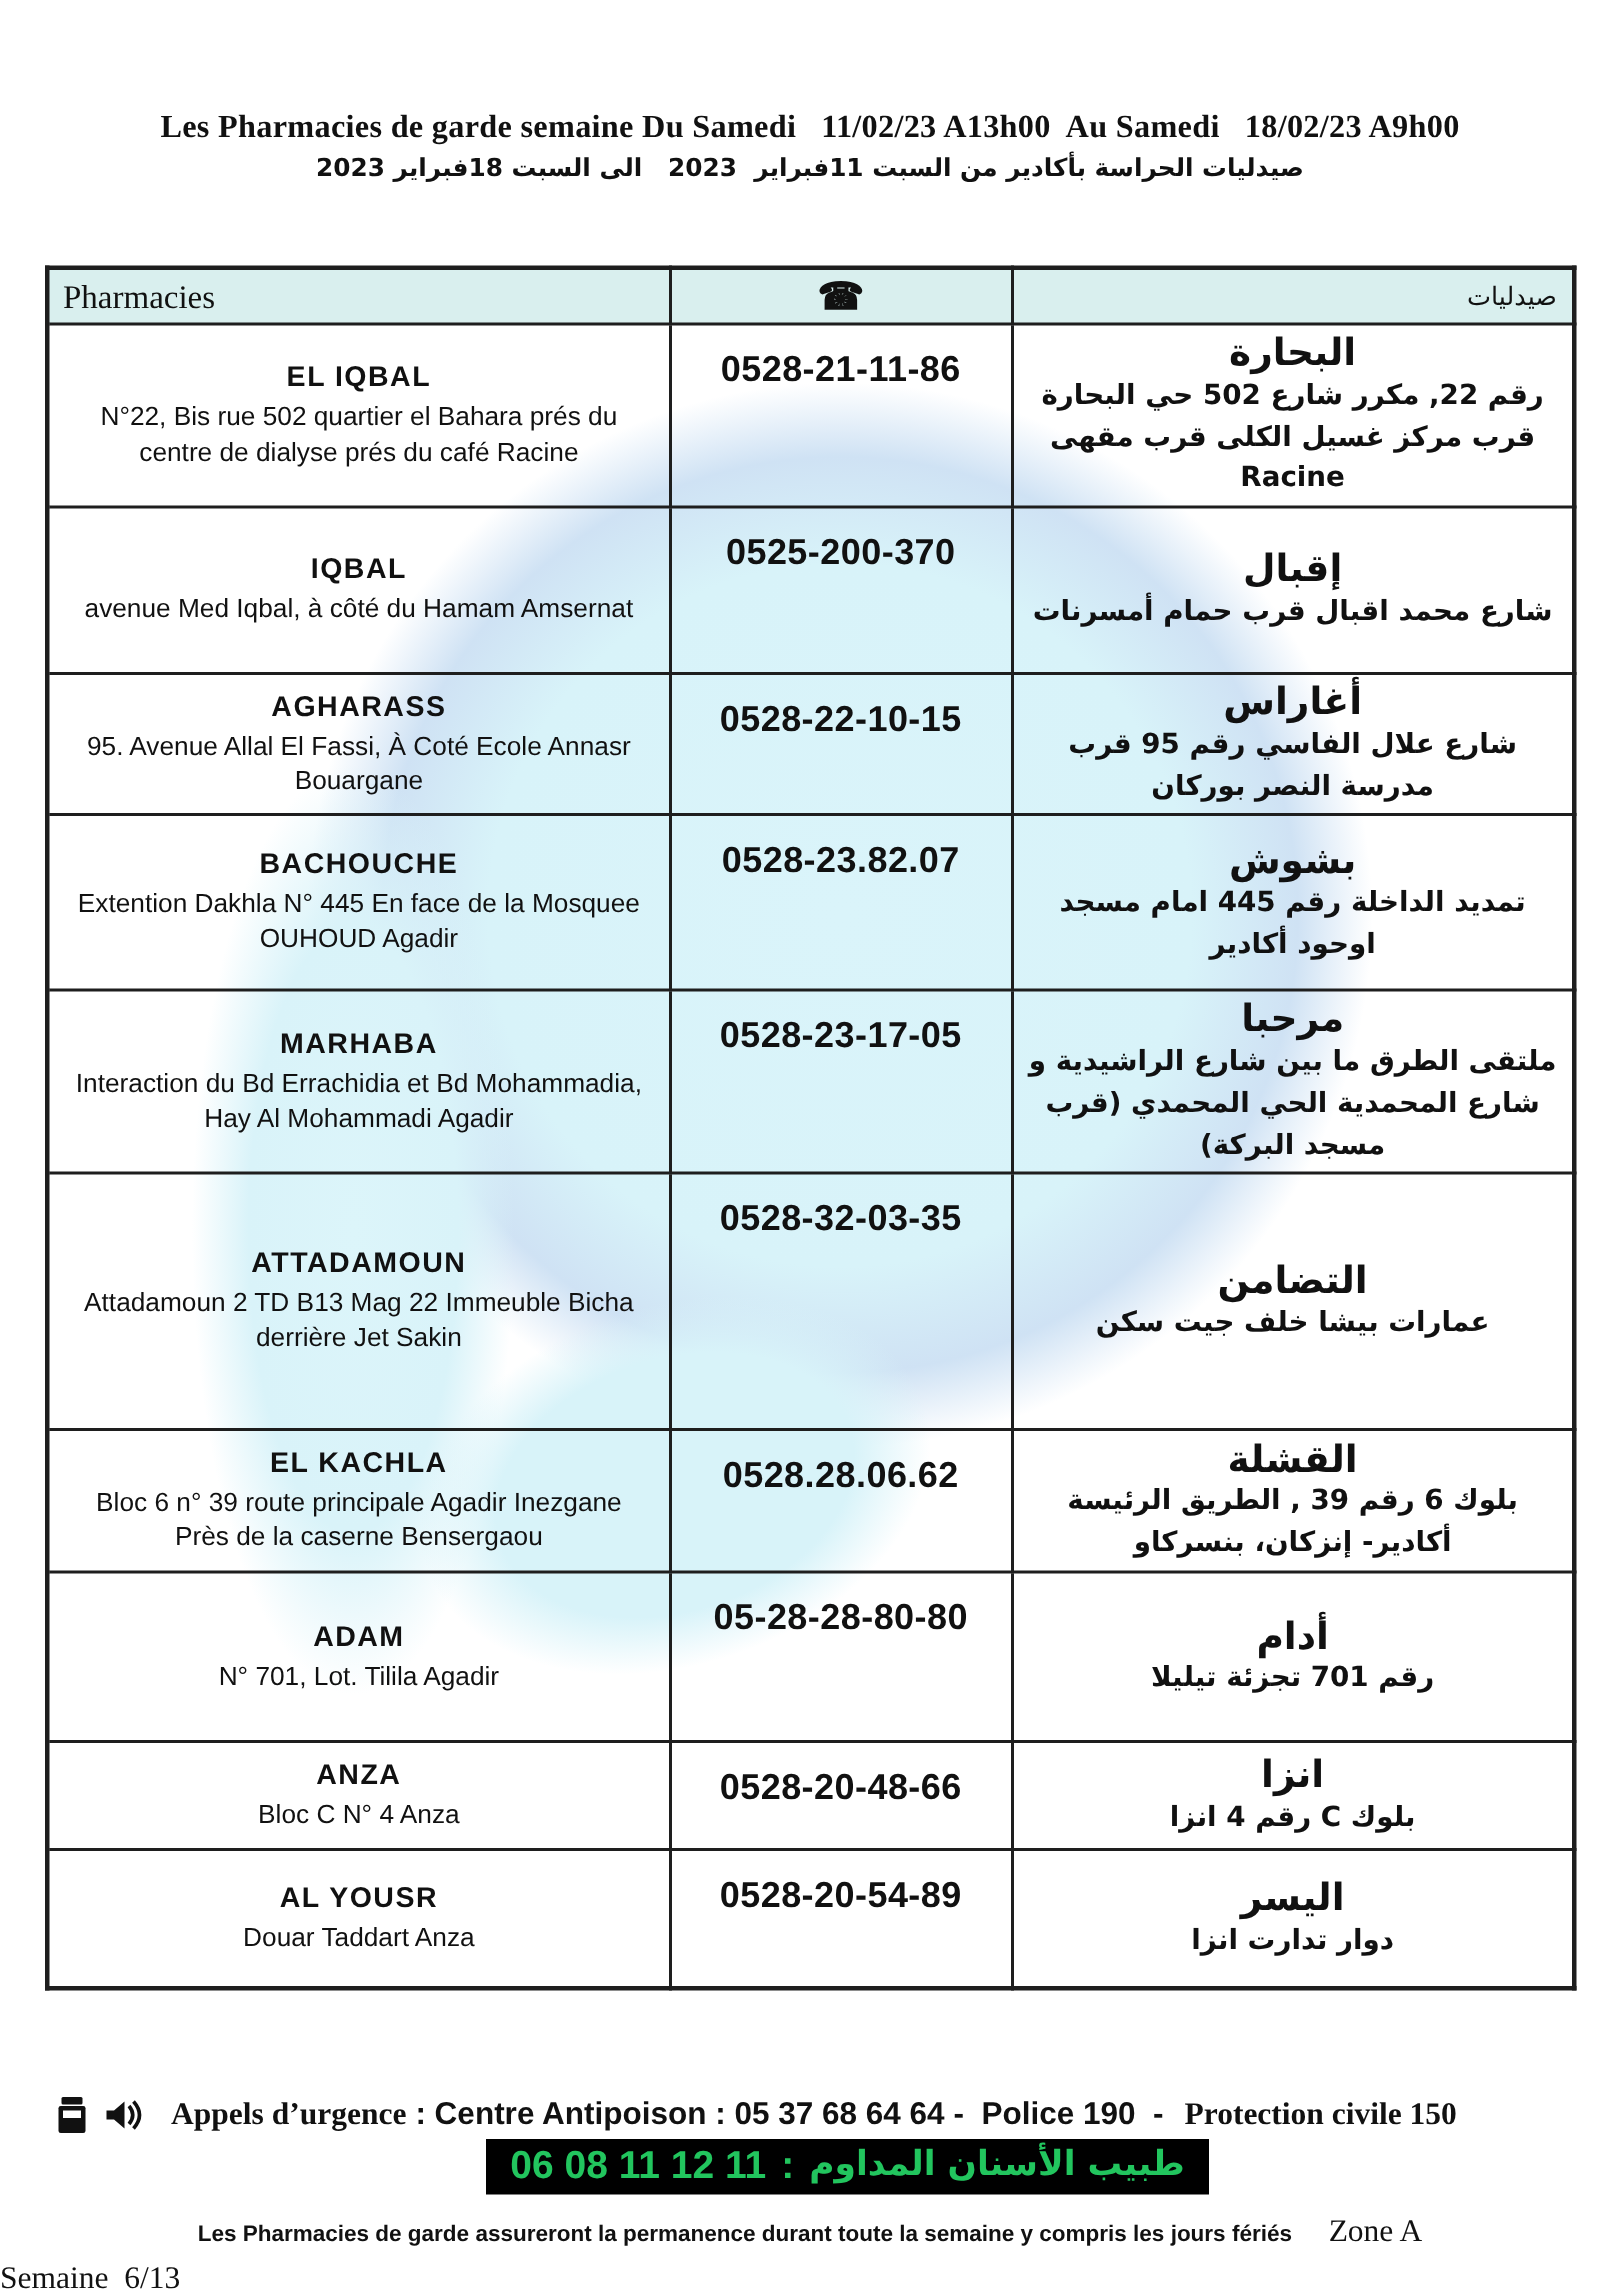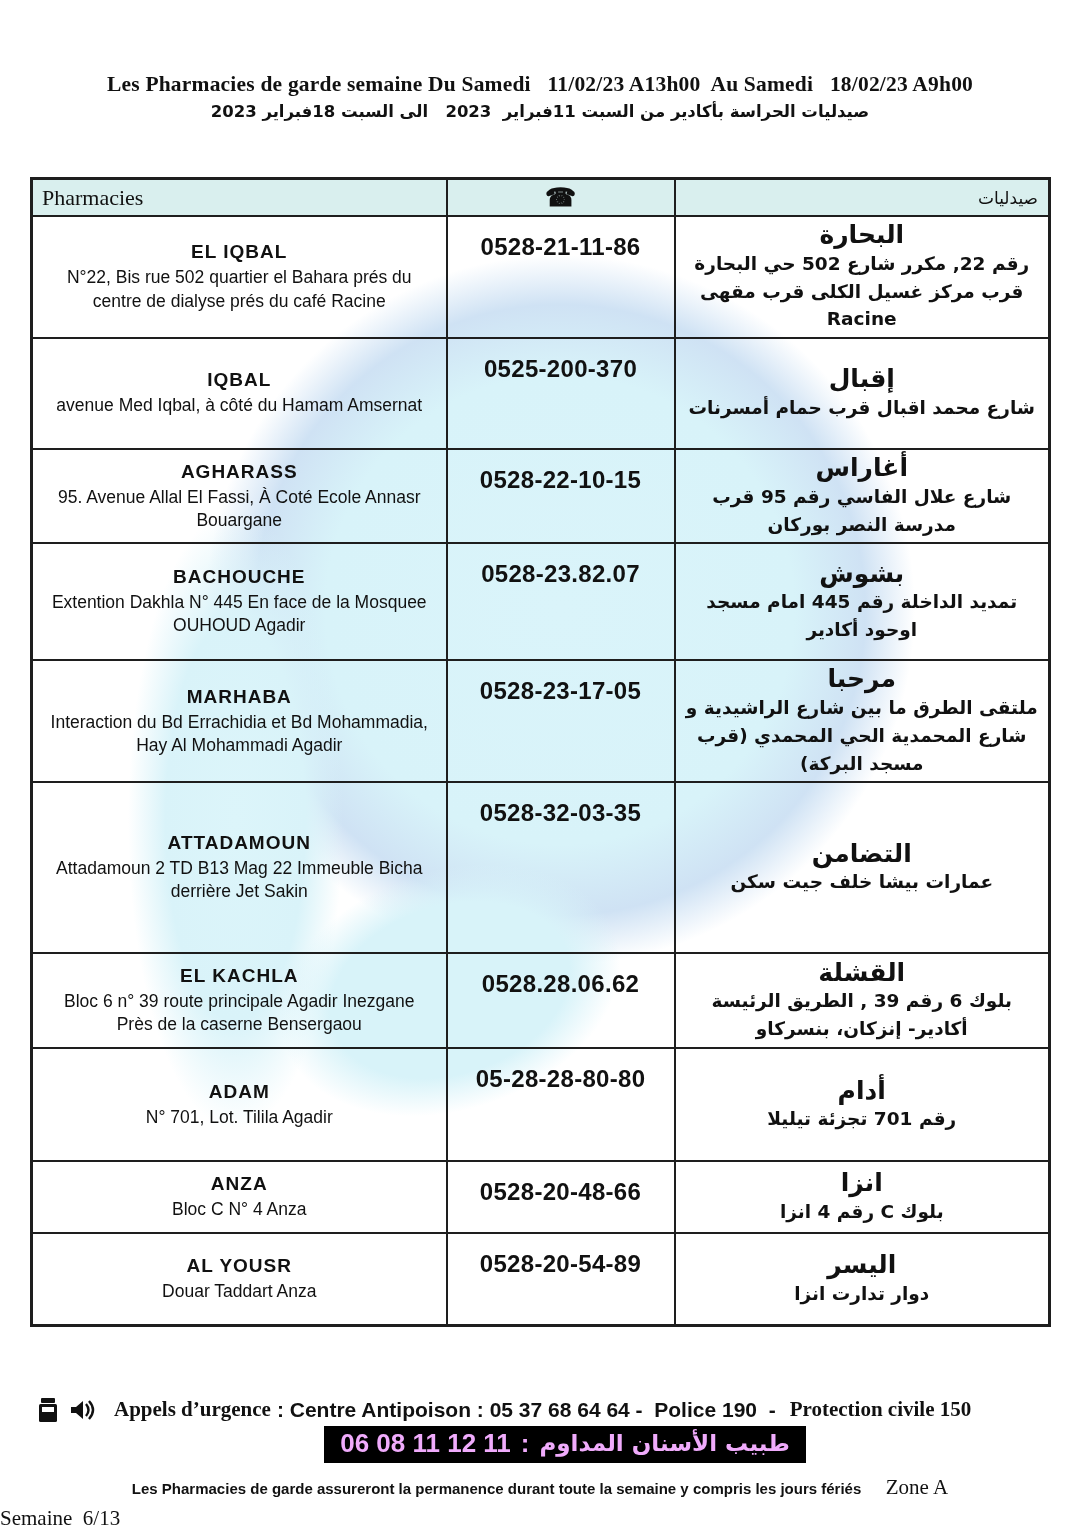--- a/index.html
+++ b/index.html
@@ -52,21 +52,21 @@
   .aaddr{font-weight:700;font-size:18.5px;line-height:1.5;}
 
   
   .emergency{position:relative;z-index:2;margin:70px 0 0 38px;display:flex;align-items:center;
     font-weight:700;font-size:21px;white-space:pre-wrap;}
   .emergency .ic{display:inline-flex;margin-right:6px;}
   .emg-label{font-family:"Liberation Serif",serif;margin-left:12px;}
   .emg-numbers{font-family:"Liberation Sans",sans-serif;margin-left:6px;}
   .emg-civil{font-family:"Liberation Serif",serif;margin-left:14px;}
   .dentist-bar{position:relative;z-index:2;width:fit-content;margin:3px auto 0 auto;
-    transform:translateX(25px);background:#000;color:#f0abfc;display:flex;align-items:center;
+    transform:translateX(25px);background:#000;color:#22c55e;display:flex;align-items:center;
     gap:10px;padding:2px 16px 4px 16px;font-weight:700;font-size:26px;}
   .dentist-bar .ar{font-family:"DejaVu Sans",sans-serif;font-size:23px;direction:rtl;}
   .note-line{position:relative;z-index:2;text-align:center;margin-top:12px;}
   .note-fr{font-weight:700;font-size:15px;}
   .zone{font-family:"Liberation Serif",serif;font-size:21px;margin-left:20px;}
   .week{position:relative;z-index:2;text-align:left;margin-top:6px;white-space:pre-wrap;
     font-family:"Liberation Serif",serif;font-size:21px;}
 </style>
 </head>
 <body>

